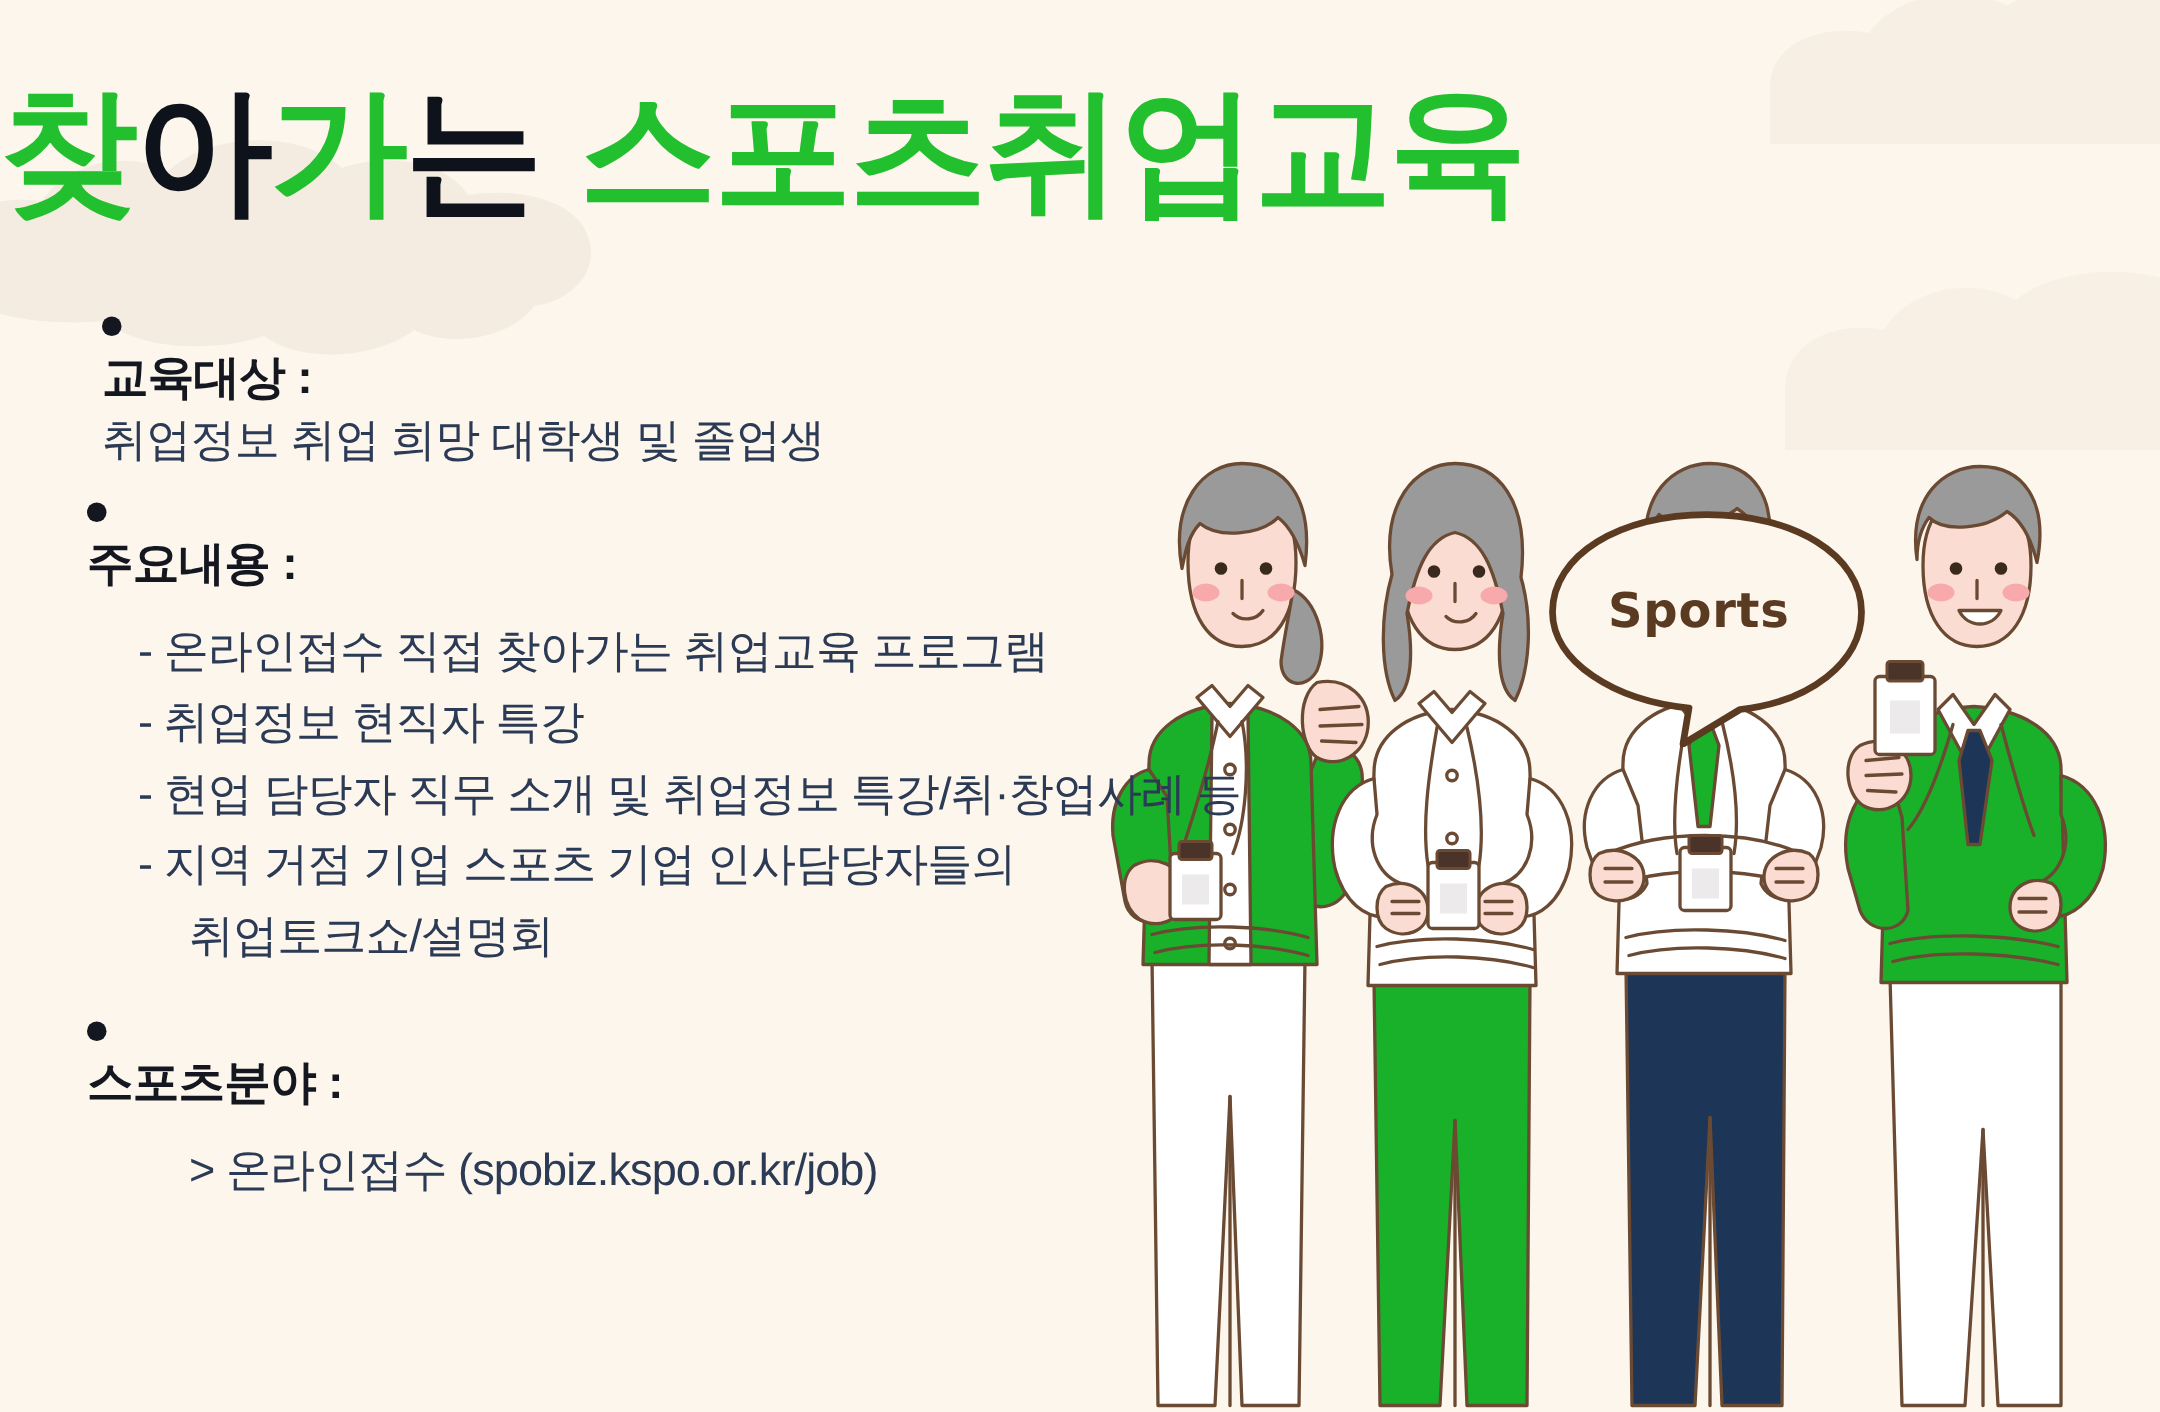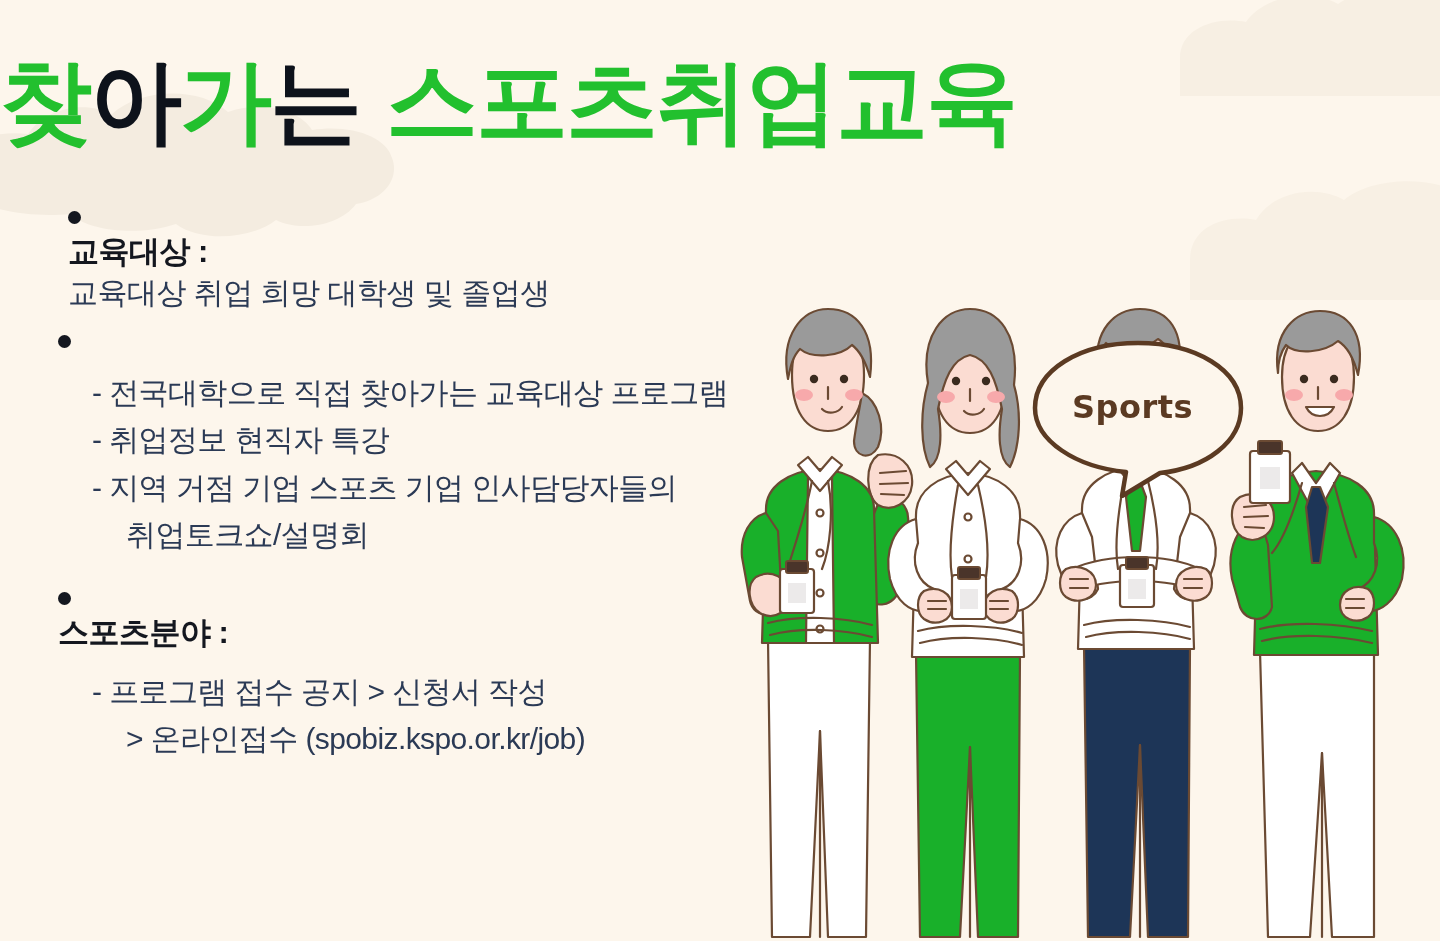--- a/index.html
+++ b/index.html
@@ -134,47 +134,48 @@
 <div class="title-wrap">
   <div class="title"><span class="t-green">찾</span><span class="t-dark">아</span><span class="t-green">가</span><span class="t-dark">는</span><span class="t-gap"></span><span class="t-green">스포츠취업교육</span></div>
 </div>
 
 <div class="content">
 
   <div class="bullet-block">
     <div class="top-line">
       <span class="dot"></span>
       <span class="lbl">교육대상 :</span>
-      <span class="val">교육대상 취업 희망 대학생 및 졸업생</span>
+      <span class="val">취업정보 취업 희망 대학생 및 졸업생</span>
     </div>
   </div>
 
   <div class="gap-sm"></div>
 
   <div class="bullet-block">
     <div class="top-line">
       <span class="dot"></span>
+      <span class="lbl">주요내용 :</span>
     </div>
     <div class="sub-list">
-      <div class="sub-line">- 전국대학으로 직접 찾아가는 교육대상 프로그램</div>
+      <div class="sub-line">- 온라인접수 직접 찾아가는 취업교육 프로그램</div>
       <div class="sub-line">- 취업정보 현직자 특강</div>
+      <div class="sub-line">- 현업 담당자 직무 소개 및 취업정보 특강/취·창업사례 등</div>
       <div class="sub-line">- 지역 거점 기업 스포츠 기업 인사담당자들의</div>
       <div class="sub-line indent">취업토크쇼/설명회</div>
     </div>
   </div>
 
   <div class="gap-md"></div>
 
   <div class="bullet-block">
     <div class="top-line">
       <span class="dot"></span>
       <span class="lbl">스포츠분야 :</span>
     </div>
     <div class="sub-list">
-      <div class="sub-line">- 프로그램 접수 공지 &gt; 신청서 작성</div>
       <div class="sub-line indent">&gt; 온라인접수 (spobiz.kspo.or.kr/job)</div>
     </div>
   </div>
 
 </div>
 
 <svg class="bubble" viewBox="0 0 216 160" aria-hidden="true">
   <path d="M108,5 C166,5 211,32 211,70 C211,104 176,130 130,135
            L92,158 L96,134 C46,129 5,103 5,70 C5,32 50,5 108,5 Z" fill="#fdf6ec" stroke="#5b3a22" stroke-width="4.5" stroke-linejoin="round"></path>
 </svg>

